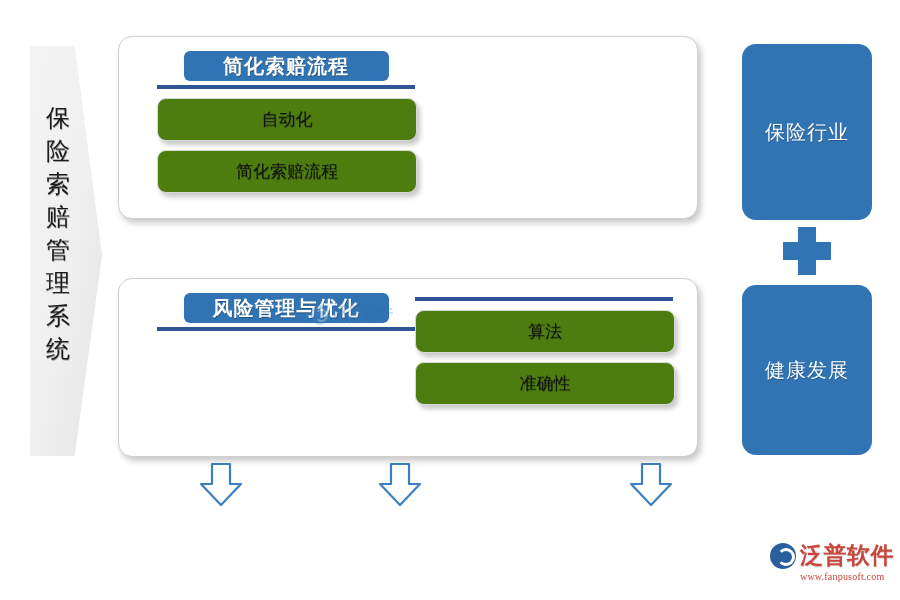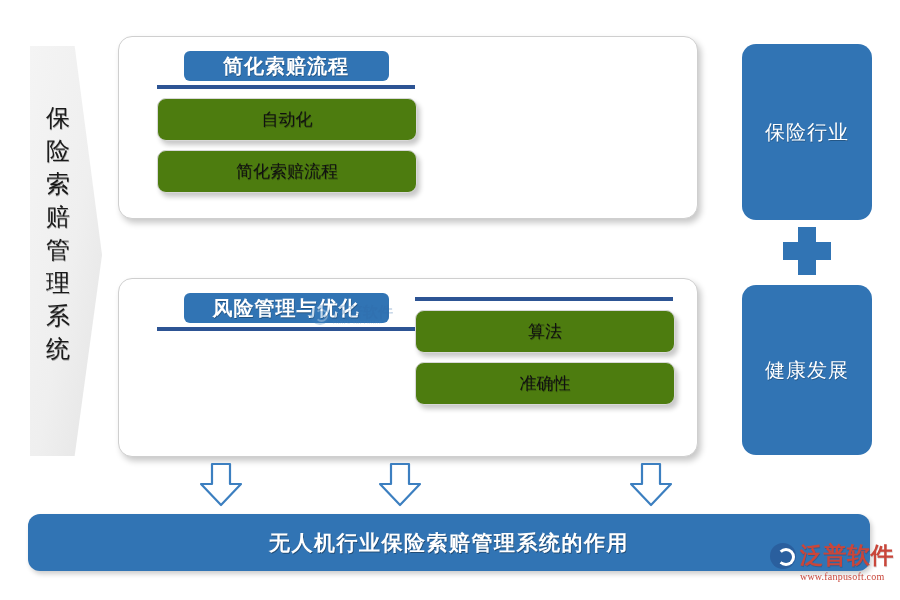--- a/index.html
+++ b/index.html
@@ -306,21 +306,20 @@
     <svg viewBox="0 0 46 45" width="46" height="45" aria-hidden="true">
       <polygon points="14,2 32,2 32,22 43,22 23,43 3,22 14,22" fill="#ffffff" stroke="#3c7fc0" stroke-width="2.2" stroke-linejoin="round"></polygon>
     </svg>
   </div>
   <div class="down-arrow" id="arrow-3">
     <svg viewBox="0 0 46 45" width="46" height="45" aria-hidden="true">
       <polygon points="14,2 32,2 32,22 43,22 23,43 3,22 14,22" fill="#ffffff" stroke="#3c7fc0" stroke-width="2.2" stroke-linejoin="round"></polygon>
     </svg>
   </div>
 
-  <div id="bottom-banner">无人机行业保险索赔管理系统的作用</div>
 
   <div id="logo">
     <div class="row">
       <div class="glyph"></div>
       <div class="lname">泛普软件</div>
     </div>
     <div class="lurl">www.fanpusoft.com</div>
   </div>
 
 </div>

